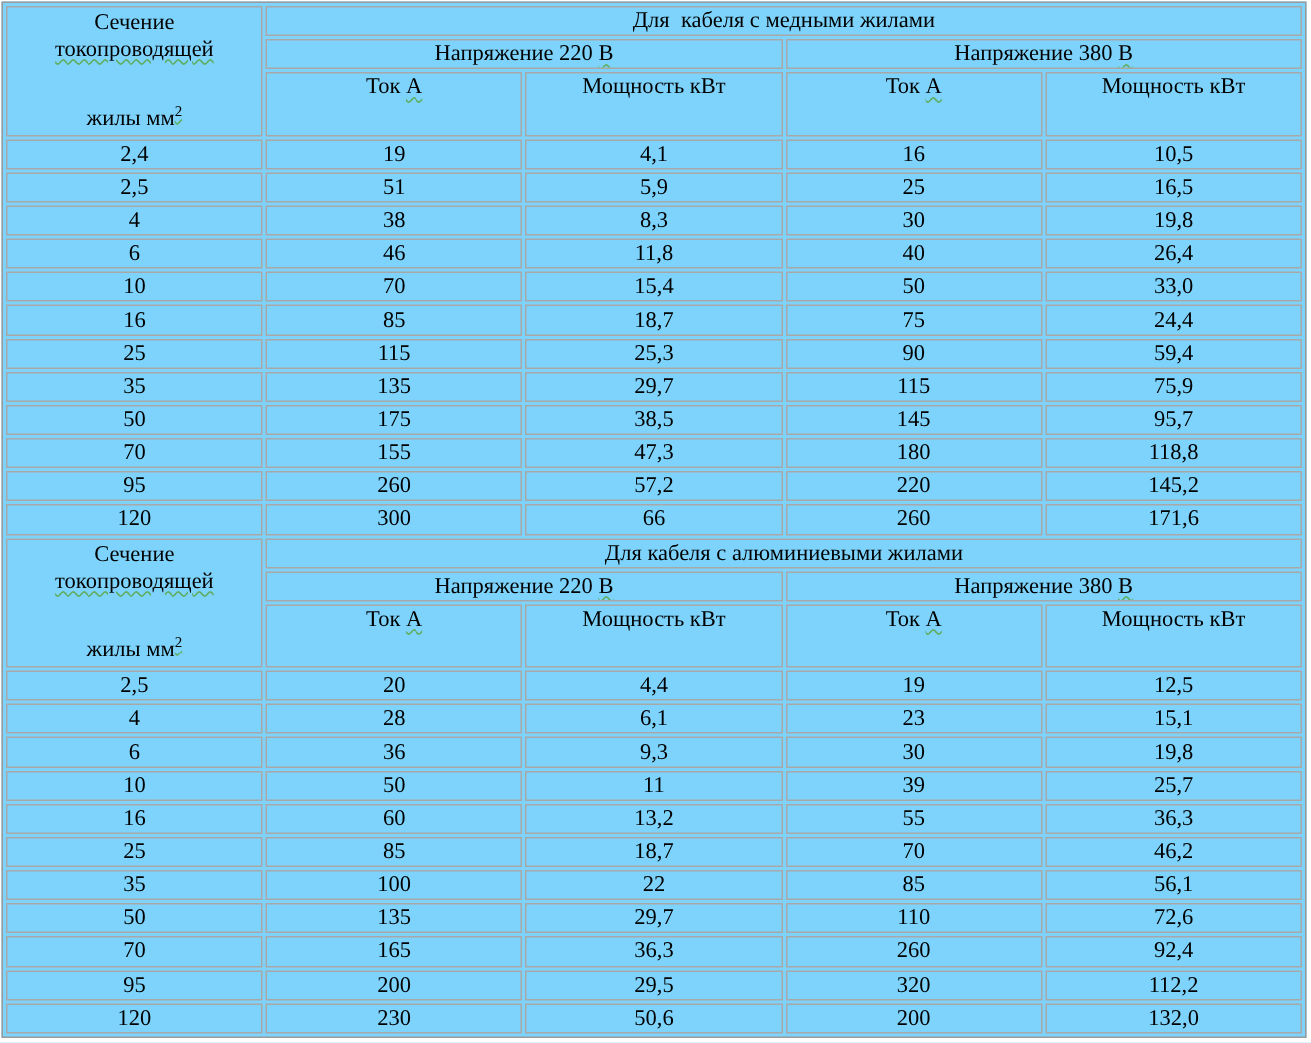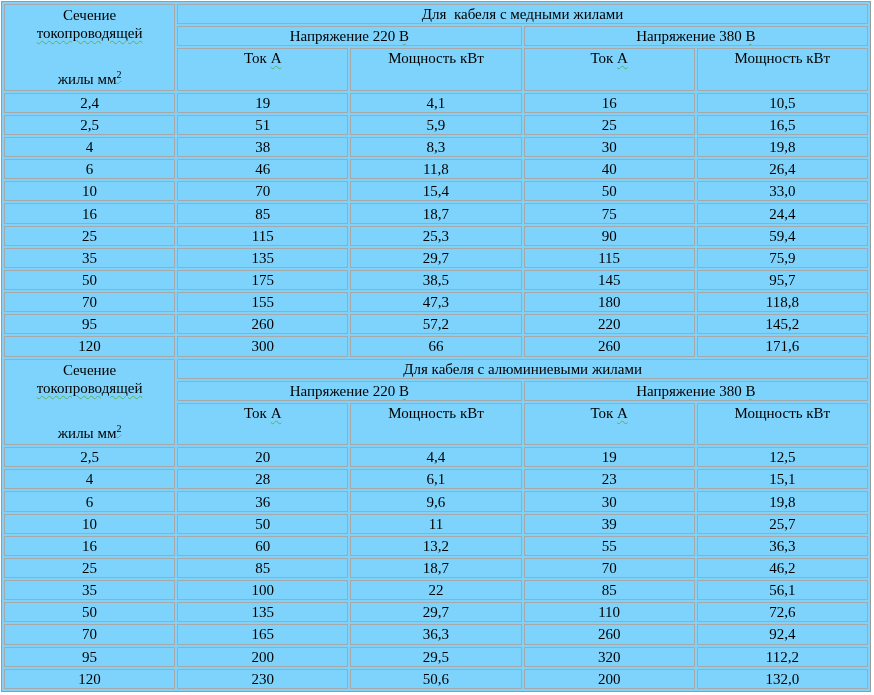--- a/index.html
+++ b/index.html
@@ -221,21 +221,21 @@
       <tr>
         <td>4</td>
         <td>28</td>
         <td>6,1</td>
         <td>23</td>
         <td>15,1</td>
       </tr>
       <tr>
         <td>6</td>
         <td>36</td>
-        <td>9,6</td>
+        <td>9,3</td>
         <td>30</td>
         <td>19,8</td>
       </tr>
       <tr>
         <td>10</td>
         <td>50</td>
         <td>11</td>
         <td>39</td>
         <td>25,7</td>
       </tr>

